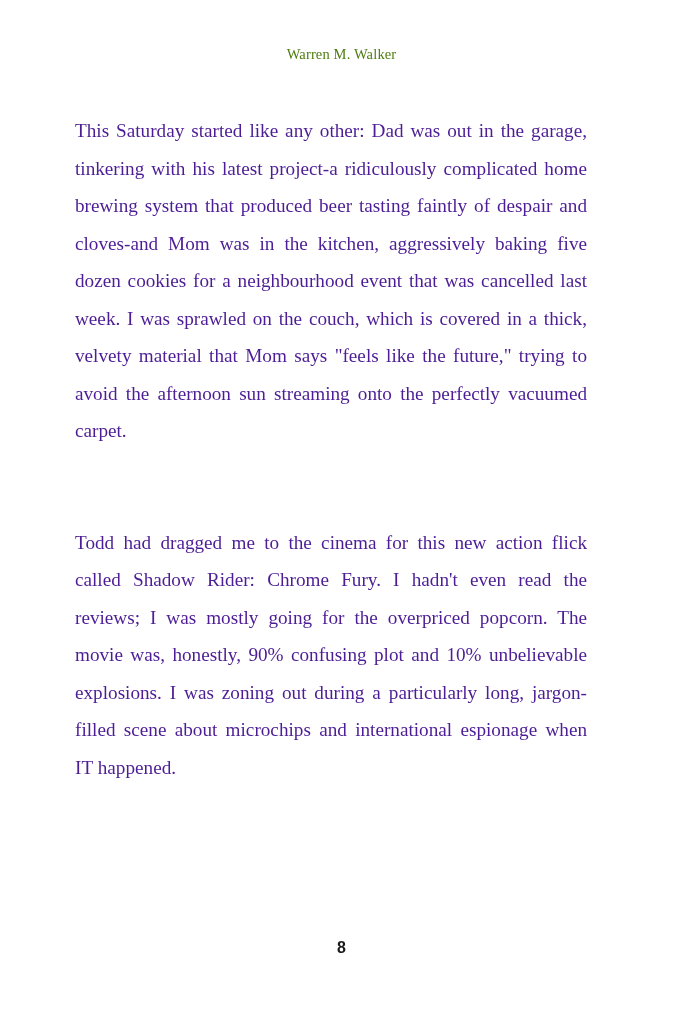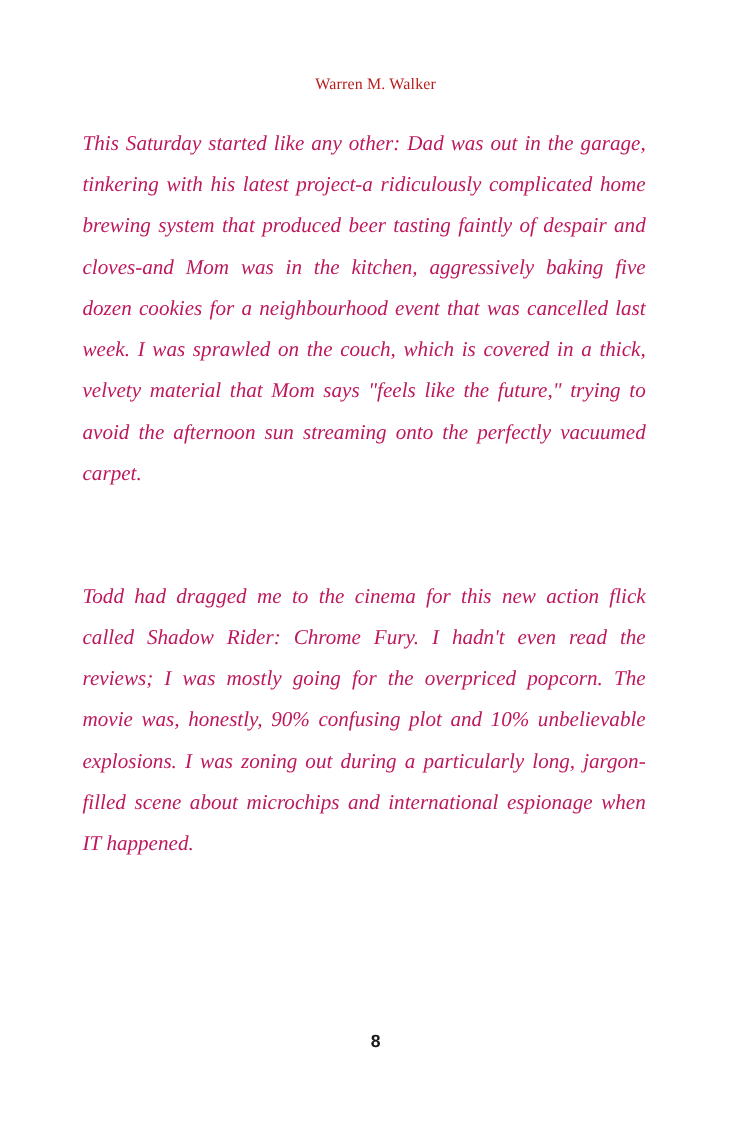--- a/index.html
+++ b/index.html
@@ -18,50 +18,49 @@
 
   .page {
     position: absolute;
     inset: 0;
     background: #ffffff;
   }
 
   
   .running-head {
     position: absolute;
-    top: 68px;
+    top: 45px;
     left: 0;
     width: 683px;
     text-align: center;
     font-family: "Liberation Serif", "DejaVu Serif", serif;
     font-size: 14.5px;
     line-height: 18px;
-    color: #b91c1c;
+    color: #4d7c0f;
     letter-spacing: 0.15px;
   }
 
   
   .text-block {
     position: absolute;
     left: 75px;
     top: 112px;
     width: 512px;
   }
 
   .para {
     margin: 0;
     font-size: 19.2px;
     line-height: 37.5px;
-    color: #be185d;
+    color: #4c1d95;
     text-align: justify;
     text-justify: inter-word;
     -webkit-hyphens: none;
     hyphens: none;
     word-spacing: 0.2px;
-    font-style: italic;
   }
   
   .para:last-child {
     margin-bottom: 0;
   }
 
   .para + .para {
     margin-top: 74px;
   }
 

